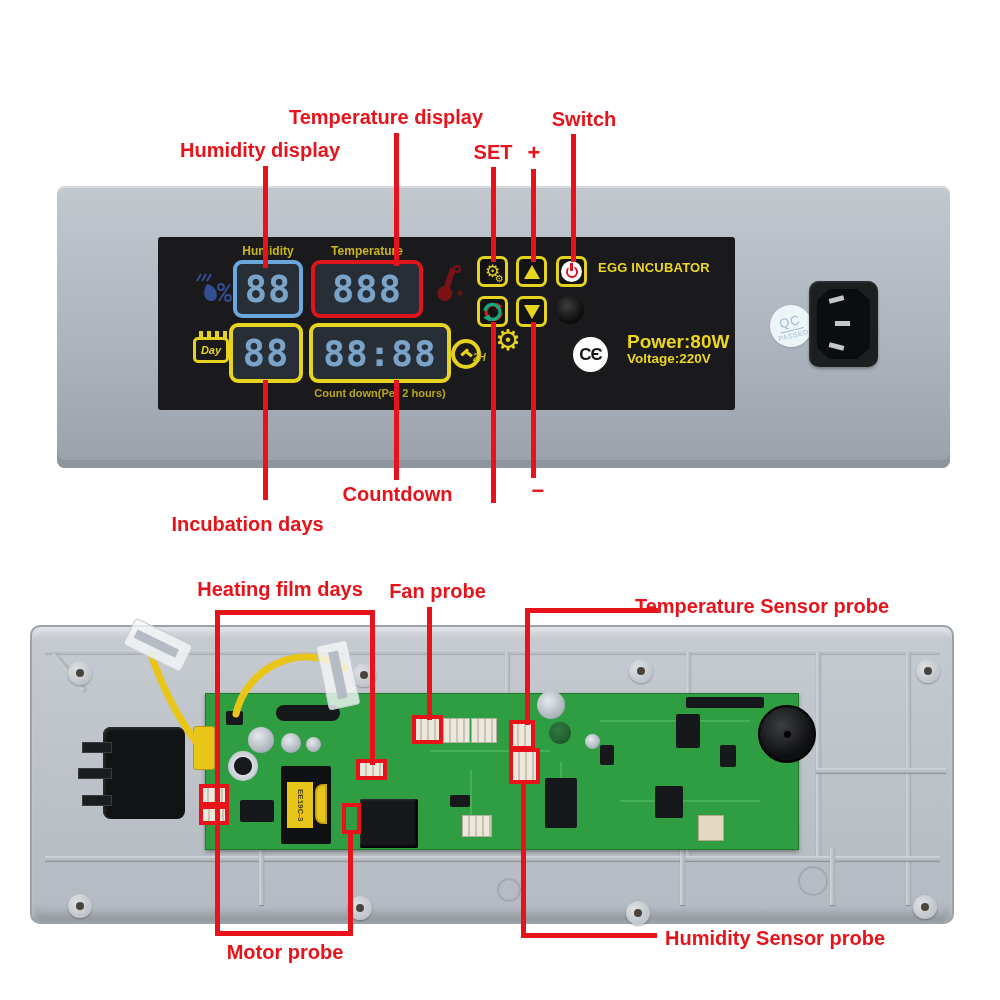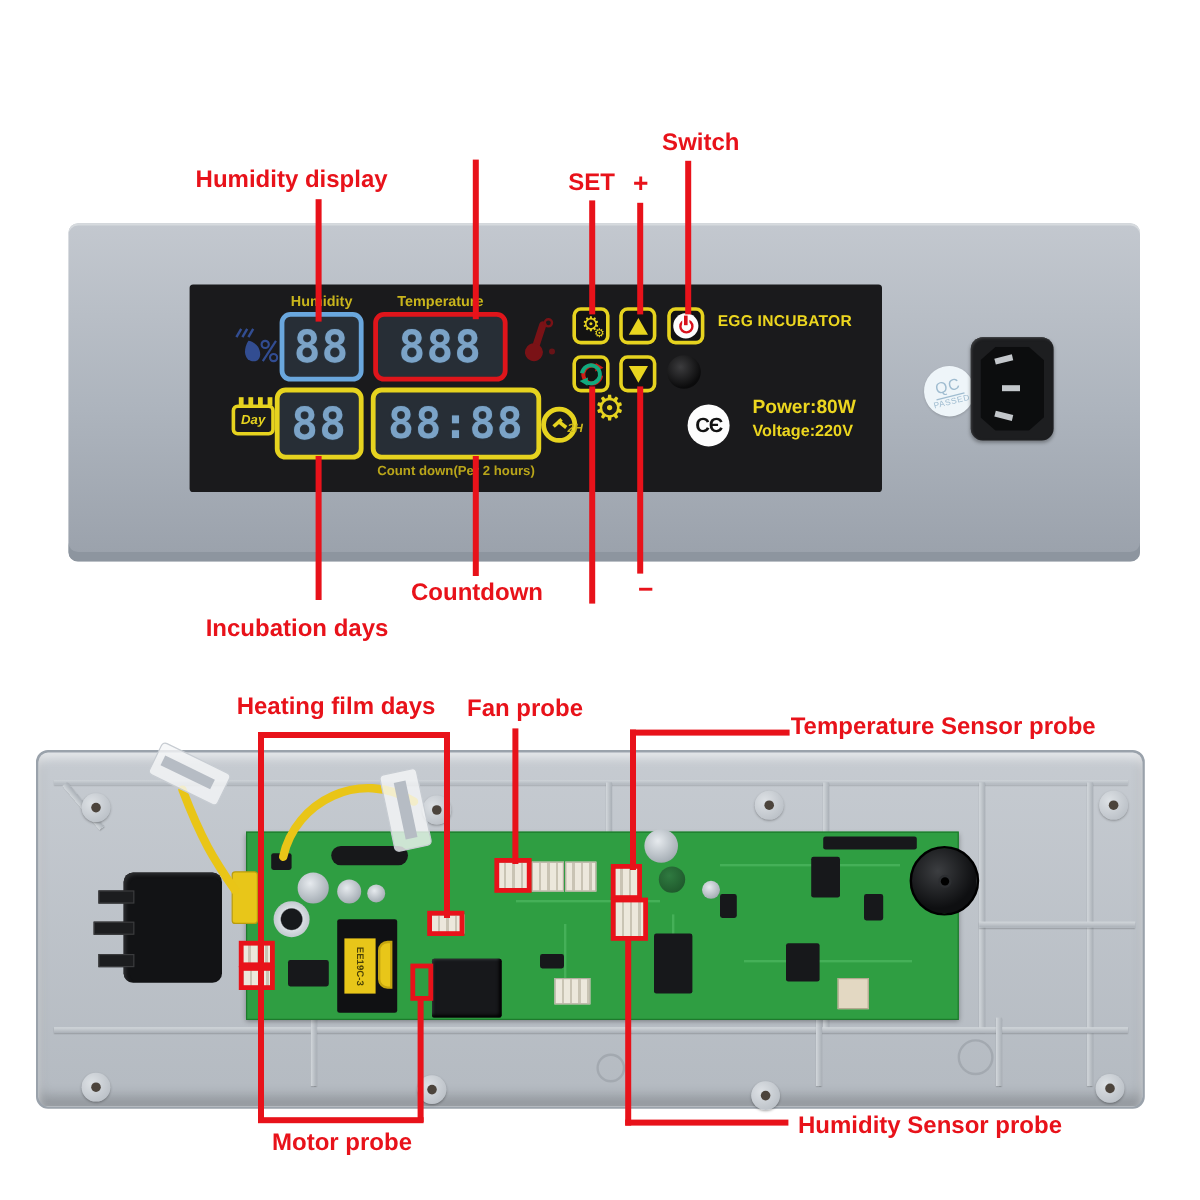--- a/index.html
+++ b/index.html
@@ -41,22 +41,23 @@
   .chip{position:absolute;background:#17181b;border-radius:2px;}
   .capv{position:absolute;border-radius:50%;background:radial-gradient(circle at 40% 35%,#e6eaee,#a9b1b8 70%,#80878e);}
   .holec{position:absolute;border-radius:50%;border:2px solid #a3a9b0;}
 </style>
 </head>
 <body>
 
 <div id="canvas">
 
 
+  <div class="lbl" style="left:276px;top:106px;width:220px;">Temperature display</div>
   <div class="lbl" style="left:544px;top:108px;width:80px;">Switch</div>
-  <div class="lbl" style="left:148px;top:139px;width:190px;">Humidity display</div>
+  <div class="lbl" style="left:165px;top:139px;width:190px;">Humidity display</div>
   <div class="lbl" style="left:468px;top:141px;width:50px;">SET</div>
   <div class="lbl" style="left:520px;top:140px;width:28px;font-size:22px;">+</div>
 
   <div class="panel-gray"></div>
   <div class="panel-black"></div>
 
   <div class="ytext" style="left:233px;top:244px;width:70px;font-size:12px;">Humidity</div>
   <div class="ytext" style="left:311px;top:244px;width:112px;font-size:12px;">Temperature</div>
 
   <svg class="abs" style="left:194px;top:272px;" width="38" height="32" viewBox="0 0 38 32">
@@ -136,21 +137,21 @@
   </div>
   <div class="btn" style="left:516px;top:296px;">
     <span class="tri-dn"></span>
   </div>
   <div class="abs" style="left:556px;top:296px;width:28px;height:28px;border-radius:50%;background:radial-gradient(circle at 40% 35%,#3c3c3e,#0b0b0c 70%);"></div>
 
   <div class="ytext" style="left:598px;top:260px;width:112px;font-size:13px;color:#ecd61f;letter-spacing:.2px;">EGG INCUBATOR</div>
   <div class="abs" style="left:573px;top:337px;width:35px;height:35px;border-radius:50%;background:#fdfdfd;display:flex;align-items:center;justify-content:center;">
     <span style="font-size:17px;font-weight:bold;color:#121212;letter-spacing:-1px;">CЄ</span>
   </div>
-  <div class="ytext" style="left:627px;top:331px;font-size:16px;color:#ecd61f;text-align:left;">Power:80W</div>
+  <div class="ytext" style="left:627px;top:331px;font-size:19px;color:#ecd61f;text-align:left;">Power:80W</div>
   <div class="ytext" style="left:627px;top:351px;font-size:13.5px;color:#ecd61f;text-align:left;">Voltage:220V</div>
 
   <div class="abs" style="left:770px;top:305px;width:42px;height:42px;border-radius:50%;background:#eef5f9;transform:rotate(-14deg);box-shadow:0 1px 2px rgba(0,0,0,.15);display:flex;flex-direction:column;align-items:center;justify-content:center;color:#9fbcd0;">
     <span style="font-size:13px;letter-spacing:1px;">QC</span>
     <span style="width:24px;border-top:1px solid #9fbcd0;margin:1px 0;"></span>
     <span style="font-size:7px;letter-spacing:.5px;">PASSED</span>
   </div>
 
   <div class="abs" style="left:809px;top:281px;width:69px;height:86px;background:#1d1e20;border-radius:10px;box-shadow:inset 1px 1px 2px #3a3b3d, 0 2px 3px rgba(0,0,0,.3);">
     <div style="position:absolute;left:8px;top:8px;width:53px;height:70px;background:#0c0d0e;
@@ -169,21 +170,21 @@
   <div class="rlv" style="left:394px;top:380px;height:100px;"></div>
   <div class="rlv" style="left:491px;top:322px;height:181px;"></div>
   <div class="rlv" style="left:531px;top:322px;height:156px;"></div>
 
   <div class="lbl" style="left:330px;top:483px;width:135px;">Countdown</div>
   <div class="lbl" style="left:524px;top:478px;width:28px;font-size:22px;">−</div>
   <div class="lbl" style="left:155px;top:513px;width:185px;">Incubation days</div>
 
   <div class="lbl" style="left:185px;top:578px;width:190px;">Heating film days</div>
   <div class="lbl" style="left:385px;top:580px;width:105px;">Fan probe</div>
-  <div class="lbl" style="left:651px;top:595px;width:270px;">Temperature Sensor probe</div>
+  <div class="lbl" style="left:627px;top:595px;width:270px;">Temperature Sensor probe</div>
 
   <div class="tray"></div>
 
   <div class="ribh" style="left:45px;top:650px;width:895px;height:4px;opacity:.7;"></div>
   <div class="rib" style="left:505px;top:652px;width:5px;height:50px;"></div>
   <div class="rib" style="left:686px;top:652px;width:5px;height:208px;"></div>
   <div class="rib" style="left:816px;top:652px;width:5px;height:208px;"></div>
   <div class="rib" style="left:906px;top:652px;width:5px;height:253px;"></div>
   <div class="ribh" style="left:816px;top:768px;width:130px;height:5px;"></div>
   <div class="ribh" style="left:45px;top:856px;width:895px;height:5px;"></div>

